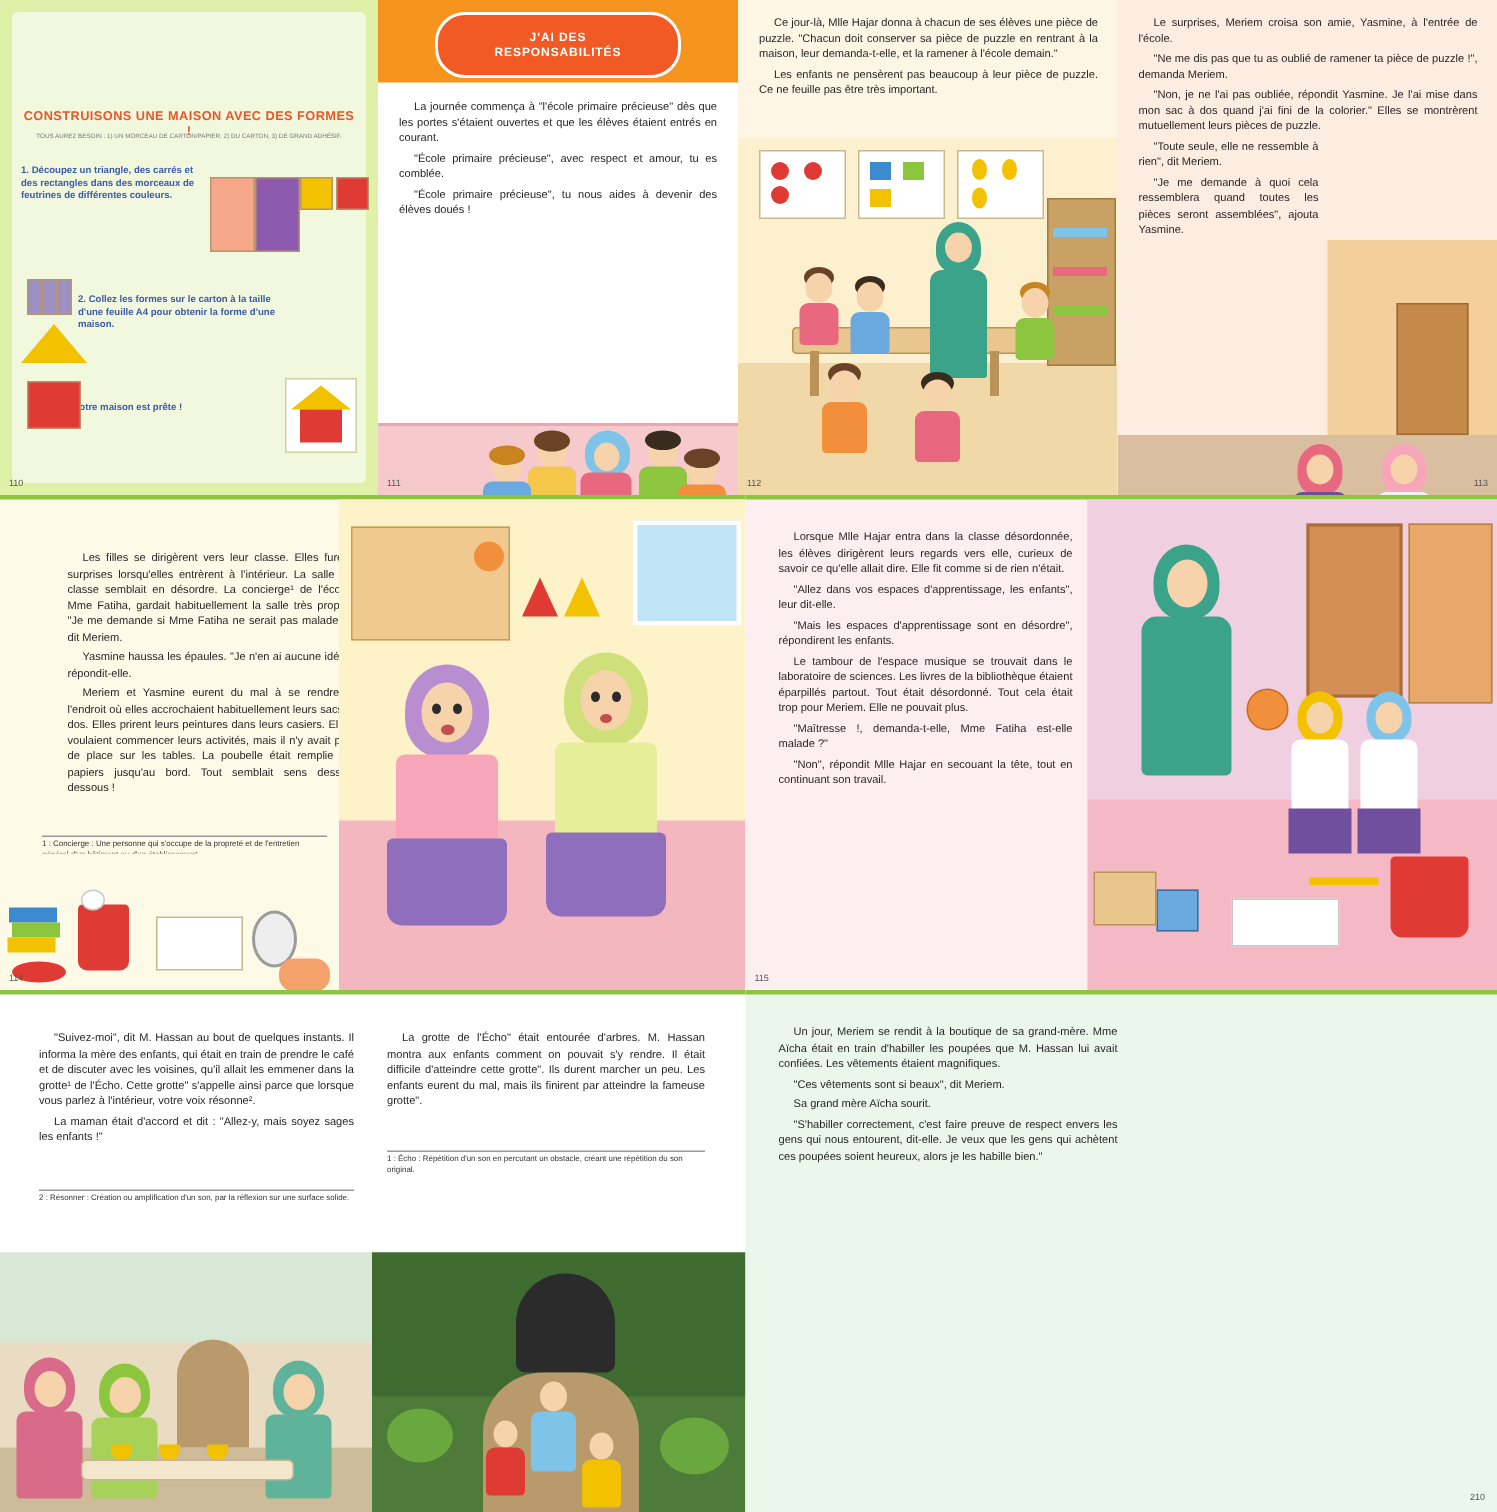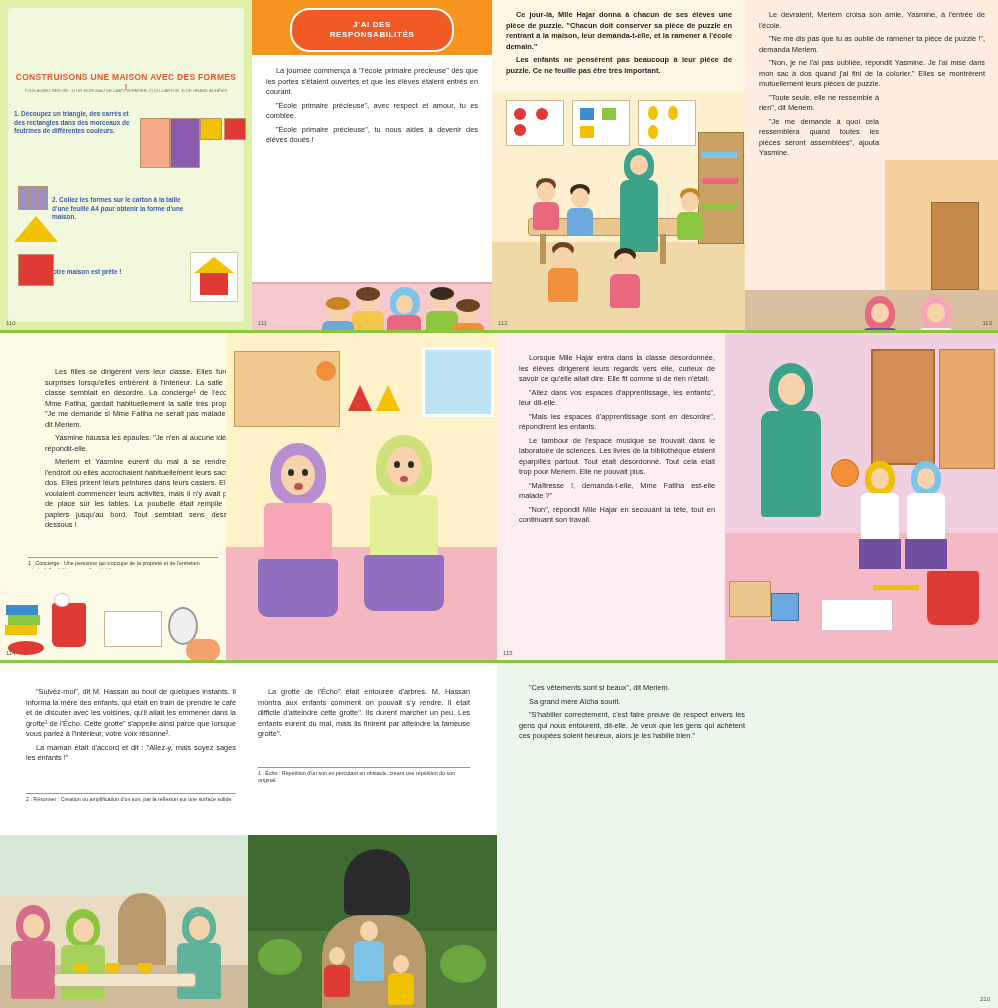--- a/index.html
+++ b/index.html
@@ -125,21 +125,21 @@
           <div class="head" style="left:10px;top:0;width:20px;height:22px;"></div>
           <div class="ill rnd" style="left:8px;top:-3px;width:24px;height:13px;background:#6b4226;"></div>
           <div class="body" style="left:4px;top:21px;width:32px;height:36px;background:#f18f3b;"></div>
 
         </div>
       </div>
       <div class="pgnum" style="left:6px;bottom:4px;">111</div>
     </div>
 
     <div class="panel" id="p-puzzle">
-      <div class="txt" style="position:absolute;left:14px;top:10px;width:226px;font-weight:bold;">
+      <div class="txt" style="position:absolute;left:14px;top:10px;width:226px;">
         <p>Ce jour-là, Mlle Hajar donna à chacun de ses élèves une pièce de puzzle. "Chacun doit conserver sa pièce de puzzle en rentrant à la maison, leur demanda-t-elle, et la ramener à l'école demain."</p>
         <p>Les enfants ne pensèrent pas beaucoup à leur pièce de puzzle. Ce ne feuille pas être très important.</p>
       </div>
 
       <div style="position:absolute;left:0;top:92px;width:100%;height:238px;background:#fdf0cf;">
         <div class="ill" style="left:0;top:0;width:100%;height:150px;background:#fdf0cf;"></div>
         <div class="ill" style="left:0;top:150px;width:100%;height:88px;background:#f0d8a8;"></div>
 
         <div class="ill" style="left:14px;top:8px;width:56px;height:44px;background:#fff;border:1px solid #c9b88b;"></div>
         <div class="ill" style="left:80px;top:8px;width:56px;height:44px;background:#fff;border:1px solid #c9b88b;"></div>
@@ -193,21 +193,21 @@
           <div class="ill rnd" style="left:2px;top:0;width:22px;height:15px;background:#3a2b1f;"></div>
           <div class="head" style="left:3px;top:5px;width:20px;height:21px;"></div>
           <div class="body" style="left:-2px;top:26px;width:30px;height:34px;background:#e8687f;"></div>
         </div>
       </div>
       <div class="pgnum" style="left:6px;bottom:4px;">112</div>
     </div>
 
     <div class="panel" id="p-puzzle2">
       <div class="txt" style="position:absolute;left:14px;top:10px;width:226px;">
-        <p>Le devraient, Meriem croisa son amie, Yasmine, à l'entrée de l'école.</p>
+        <p>Le surprises, Meriem croisa son amie, Yasmine, à l'entrée de l'école.</p>
         <p>"Ne me dis pas que tu as oublié de ramener ta pièce de puzzle !", demanda Meriem.</p>
         <p>"Non, je ne l'ai pas oubliée, répondit Yasmine. Je l'ai mise dans mon sac à dos quand j'ai fini de la colorier." Elles se montrèrent mutuellement leurs pièces de puzzle.</p>
         <p style="width:120px;">"Toute seule, elle ne ressemble à rien", dit Meriem.</p>
         <p style="width:120px;">"Je me demande à quoi cela ressemblera quand toutes les pièces seront assemblées", ajouta Yasmine.</p>
       </div>
       <div style="position:absolute;left:0;bottom:0;width:100%;height:190px;">
         <div class="ill" style="left:0;bottom:0;width:100%;height:40px;background:#d9bfa0;"></div>
         <div class="ill" style="left:140px;bottom:40px;width:113px;height:130px;background:#f2cf9b;"></div>
         <div class="ill" style="left:186px;bottom:40px;width:46px;height:86px;background:#c58a4a;border:1px solid #9b6a34;"></div>
         <div class="kid" style="left:120px;bottom:34px;">
@@ -380,20 +380,21 @@
         <div class="kid" style="left:140px;top:120px;">
           <div class="head" style="left:5px;top:0;width:16px;height:18px;"></div>
           <div class="body" style="left:0;top:18px;width:26px;height:32px;background:#f2c200;"></div>
         </div>
       </div>
       <div class="pgnum" style="left:6px;bottom:4px;"></div>
     </div>
 
     <div class="panel" id="p-shop">
       <div class="txt" style="position:absolute;left:22px;top:20px;width:226px;">
+        <p>Un jour, Meriem se rendit à la boutique de sa grand-mère. Mme Aïcha était en train d'habiller les poupées que M. Hassan lui avait confiées. Les vêtements étaient magnifiques.</p>
         <p>"Ces vêtements sont si beaux", dit Meriem.</p>
         <p>Sa grand mère Aïcha sourit.</p>
         <p>"S'habiller correctement, c'est faire preuve de respect envers les gens qui nous entourent, dit-elle. Je veux que les gens qui achètent ces poupées soient heureux, alors je les habille bien."</p>
       </div>
       <div style="position:absolute;left:0;top:0;width:501px;height:348px;z-index:-1;">
         <div class="ill" style="left:256px;top:0;width:245px;height:252px;background:#e6f3de;"></div>
         <div class="ill" style="left:0;top:252px;width:501px;height:96px;background:#d7c3a6;"></div>
         <div class="ill" style="left:272px;top:22px;width:72px;height:92px;background:#bfe4f5;border:4px solid #fff;"></div>
         <div class="ill" style="left:258px;top:14px;width:16px;height:110px;background:#f2c200;"></div>
         <div class="ill" style="left:344px;top:14px;width:16px;height:110px;background:#f2c200;"></div>

